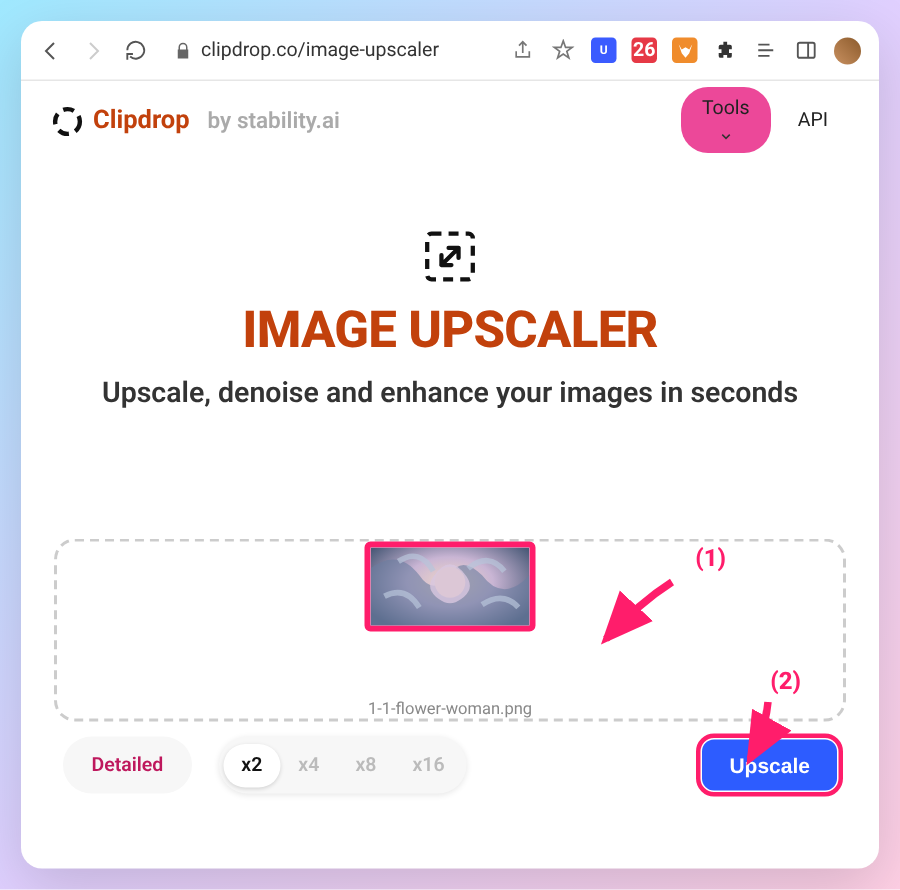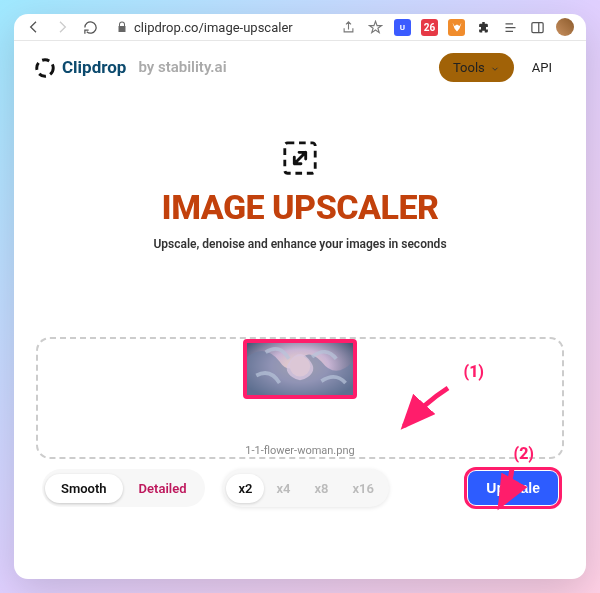--- a/index.html
+++ b/index.html
@@ -13,21 +13,21 @@
   .browser {
     position: absolute;
     top: 14px; left: 14px; right: 14px; bottom: 14px;
     background: #fff;
     border-radius: 14px;
     box-shadow: 0 12px 40px rgba(0,0,0,0.15);
     display: flex; flex-direction: column;
     overflow: hidden;
   }
   .addr-bar {
-    height: 27px;
+    height: 40px;
     display: flex; align-items: center; gap: 12px;
     padding: 0 12px;
     border-bottom: 1px solid #e6e6e6;
     color: #555; font-size: 13px;
   }
   .nav-arrow { width: 16px; height: 16px; display:flex;align-items:center;justify-content:center;}
   .url-box { display:flex;align-items:center;gap:6px;color:#333; }
   .url-box .lock{width:12px;height:12px;}
   .addr-icons { margin-left:auto; display:flex; align-items:center; gap:10px; }
   .addr-icons .icon { width:17px;height:17px;display:flex;align-items:center;justify-content:center;font-size:14px;color:#666; }
@@ -44,31 +44,31 @@
     width:22px;height:22px;
     border:3px dashed #000;
     border-radius:50%;
     border-style:dashed;
     border-width:3px;
   }
   .logo-ring {
     width:20px;height:20px;border:none;position:relative;
   }
   .logo-ring svg{width:22px;height:22px;}
-  .brand { font-size:17px; font-weight:700; color:#0c4a6e;}
+  .brand { font-size:17px; font-weight:700; color:#c2410c;}
   .sub-brand { font-size:15px; font-weight:600; color:#aaa; margin-left:4px;}
   .topnav-right{margin-left:auto;display:flex;align-items:center;gap:4px;}
   .pill{padding:7px 14px;border-radius:18px;font-size:13px;color:#222;cursor:pointer;display:flex;align-items:center;gap:5px;}
-  .pill.tools{background:#a16207;}
+  .pill.tools{background:#ec4899;flex-direction:column;}
   .chev{width:10px;height:10px;}
 
   .content{flex:1;display:flex;flex-direction:column;align-items:center;padding-top:46px;}
   .hero-icon{width:38px;height:38px;position:relative;margin-bottom:10px;}
   .hero-title{font-size:34px;font-weight:800;letter-spacing:-0.5px;color:#c2410c;}
-  .hero-sub{font-size:12px;font-weight:600;color:#333;margin-top:10px;}
+  .hero-sub{font-size:19px;font-weight:600;color:#333;margin-top:10px;}
 
   .dropzone{
     margin:86px 22px 0 22px;
     flex:0 0 auto;
     width:calc(100% - 44px);
     border:2px dashed #ccc;
     border-radius:14px;
     position:relative;
     height:122px;
     display:flex;flex-direction:column;align-items:center;justify-content:center;gap:41px;
@@ -157,21 +157,21 @@
           <svg viewBox="0 0 24 24" width="15" height="15" fill="none" stroke="#777" stroke-width="1.8">
             <path d="M12 3v12M8 7l4-4 4 4M5 13v6h14v-6"></path>
           </svg>
         </span>
       <span class="icon">
           <svg viewBox="0 0 24 24" width="15" height="15" fill="none" stroke="#777" stroke-width="1.8">
             <path d="M12 2l2.5 7h7l-5.7 4.2 2.2 7L12 16l-6 4.2 2.2-7L2.5 9h7z"></path>
           </svg>
         </span>
       <span class="icon-box" style="background:#3b5bff;">U</span>
-      <span class="icon-box" style="background:#e63946;font-size:10px;">26</span>
+      <span class="icon-box" style="background:#e63946;font-size:13px;">26</span>
       <span class="icon-box" style="background:#f08c2c;">
           <svg viewBox="0 0 24 24" width="12" height="12" fill="#fff">
             <path d="M3 3l4 7 5-3 5 3 4-7-4 12-5 6-5-6z"></path>
           </svg>
         </span>
       <span class="icon">
           <svg viewBox="0 0 24 24" width="15" height="15" fill="#333">
             <path d="M10 3h4v3h3a2 2 0 0 1 2 2v3h-3v4h3v3a2 2 0 0 1-2 2h-3v-3h-4v3H7a2 2 0 0 1-2-2v-3h3v-4H5V8a2 2 0 0 1 2-2h3V3z"></path>
           </svg>
         </span>
@@ -236,21 +236,20 @@
           <circle cx="57" cy="30" r="11" fill="#eac8b0"></circle>
           <path d="M45 26 Q57 8 69 26 Q75 35 65 42 Q57 48 49 42 Q39 35 45 26" fill="#d8c7e0" opacity="0.8"></path>
           <path d="M20 15 Q35 5 45 22 M70 20 Q85 8 96 22 M10 40 Q25 32 35 48 M80 46 Q95 36 106 48" stroke="#b8c4da" stroke-width="4" fill="none" opacity="0.7"></path>
         </svg>
       </div>
       <div class="fname">1-1-flower-woman.png</div>
     </div>
 
     <div class="ctrl-row">
       <div class="seg seg1">
-        <div class="seg-opt active">Smooth</div>
         <div class="seg-opt">Detailed</div>
       </div>
       <div class="seg seg2 seg-scale">
         <div class="seg-opt active">x2</div>
         <div class="seg-opt">x4</div>
         <div class="seg-opt">x8</div>
         <div class="seg-opt">x16</div>
       </div>
       <button class="upscale-btn">Upscale</button>
     </div>

